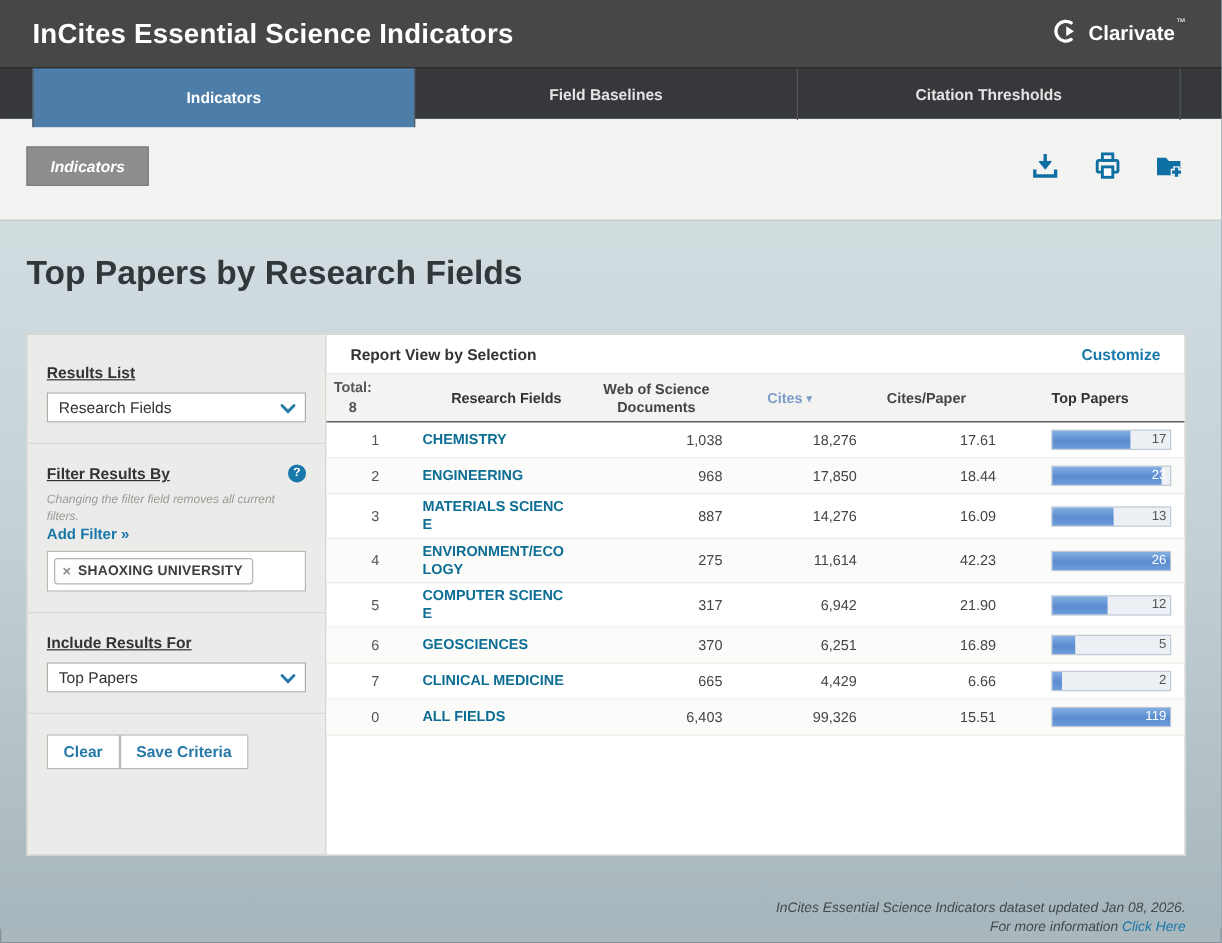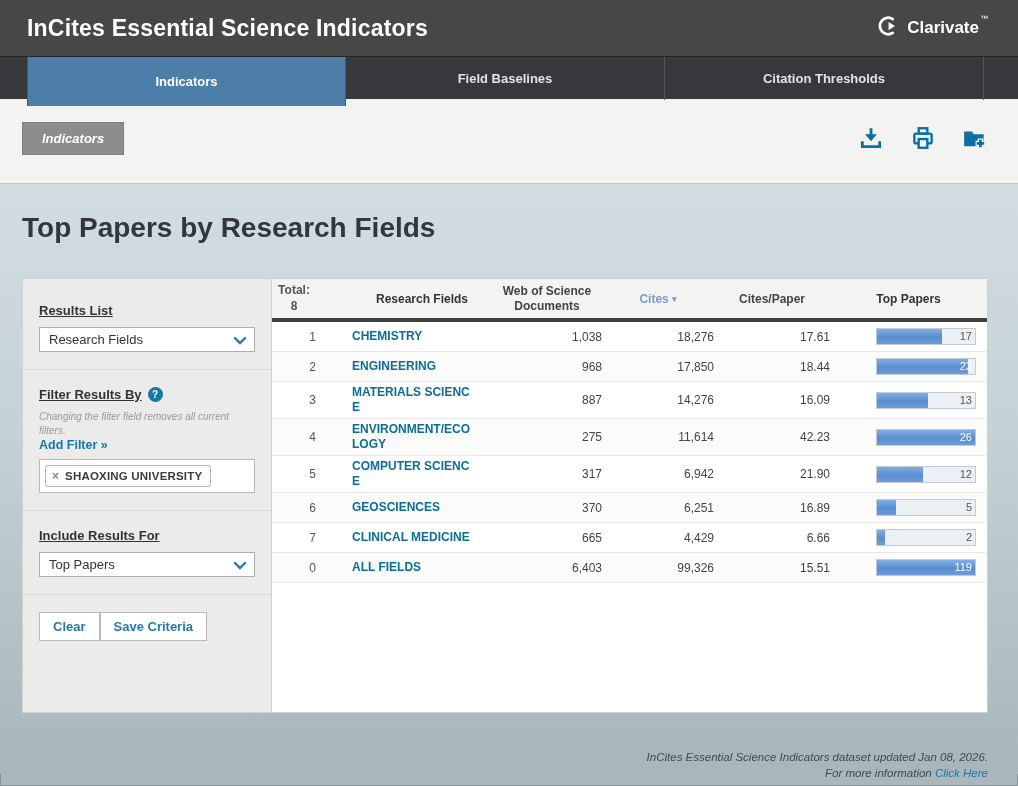--- a/index.html
+++ b/index.html
@@ -70,21 +70,21 @@
     padding:24px 16px 0 16px; font-size:13px;
   }
   .side-label { font-weight:bold; font-size:13px; color:#333; margin-bottom:9px;text-decoration:underline; }
   .select {
     background:#fff; border:1px solid #aeaeac; height:25px;
     display:flex; align-items:center; justify-content:space-between;
     padding:0 6px 0 9px; font-size:13px; color:#333; cursor:pointer;
   }
   .select .chev svg { width:16px; height:16px; display:block; }
   .side-hr { border:none; border-top:1px solid #d8d8d6; margin:17px -16px; }
-  .filter-head { display:flex; align-items:center; gap:6px; margin-bottom:8px; }
+  .filter-head { display:flex; align-items:center; gap:6px; margin-bottom:8px;justify-content:space-between; }
   .help-icon {
     width:15px; height:15px; border-radius:50%; background:#1878a9; color:#fff;
     font-size:10px; font-weight:bold; display:flex; align-items:center; justify-content:center;
     cursor:pointer;
   }
   .filter-help { font-style:italic; color:#9a9a98; font-size:10px; line-height:1.35; }
   .add-filter { color:#1878a9; font-weight:bold; font-size:12.5px; text-decoration:none; cursor:pointer; display:inline-block; margin-bottom:7px; }
   .chip-box { background:#fff; border:1px solid #b9b9b7; padding:5px; }
   .chip {
     display:inline-flex; align-items:center; gap:6px;
@@ -113,21 +113,21 @@
 
   .grid-row { display:flex; align-items:center; }
   .c-rank  { width:44px;  text-align:right; color:#555; }
   .c-field { width:176px; padding-left:36px; }
   .c-docs  { width:110px; text-align:right; color:#444; }
   .c-cites { width:112px; text-align:right; color:#444; }
   .c-cpp   { width:116px; text-align:right; color:#444; }
   .c-bar   { flex:1; display:flex; justify-content:flex-start; padding-left:46px; }
 
   .thead {
-    background:#f3f3f1; border-bottom:4px solid #404040;
+    background:#f3f3f1; border-bottom:1px solid #404040;
     min-height:40px; padding:4px 0; font-weight:bold; color:#333;
   }
   .thead > div { text-align:center; }
   .thead .c-field { padding-left:36px; }
   .thead .c-docs { line-height:1.25; }
   .th-total { line-height:1.3; }
   .th-cites { color:#7d9cc9; cursor:pointer; }
   .sort-arrow { font-size:9px; position:relative; top:-1px; }
 
   .trow { border-bottom:1px solid #e9e9e7; min-height:30px; padding:3px 0; }
@@ -260,20 +260,24 @@
 
       <hr class="side-hr">
 
       <div class="btn-row">
         <button class="side-btn">Clear</button>
         <button class="side-btn">Save Criteria</button>
       </div>
     </div>
 
     <div class="table-panel">
+      <div class="table-title-row">
+        <span class="table-title">Report View by Selection</span>
+        <a class="customize">Customize</a>
+      </div>
 
       <div class="grid-row thead">
         <div class="c-rank th-total">
           <div>Total:</div>
           <div>8</div>
         </div>
         <div class="c-field">Research Fields</div>
         <div class="c-docs">Web of Science Documents</div>
         <div class="c-cites th-cites">
           <span>Cites</span> <span class="sort-arrow">▾</span>

